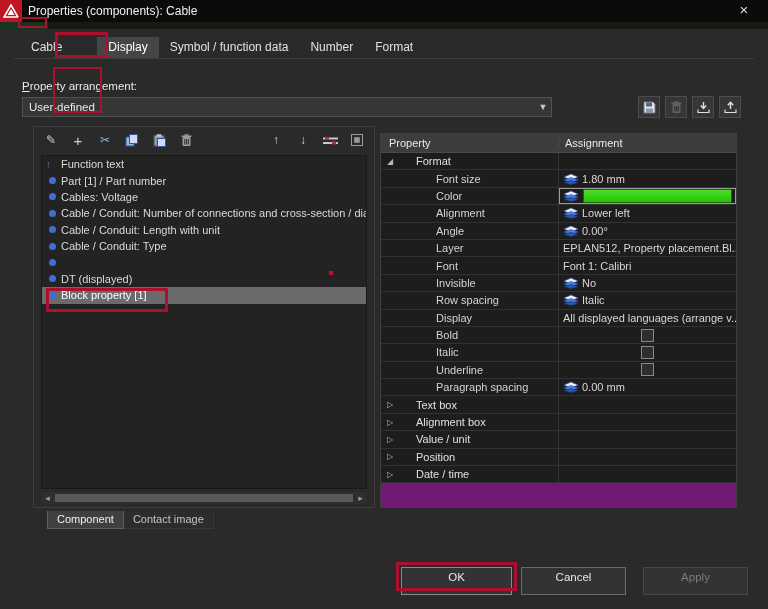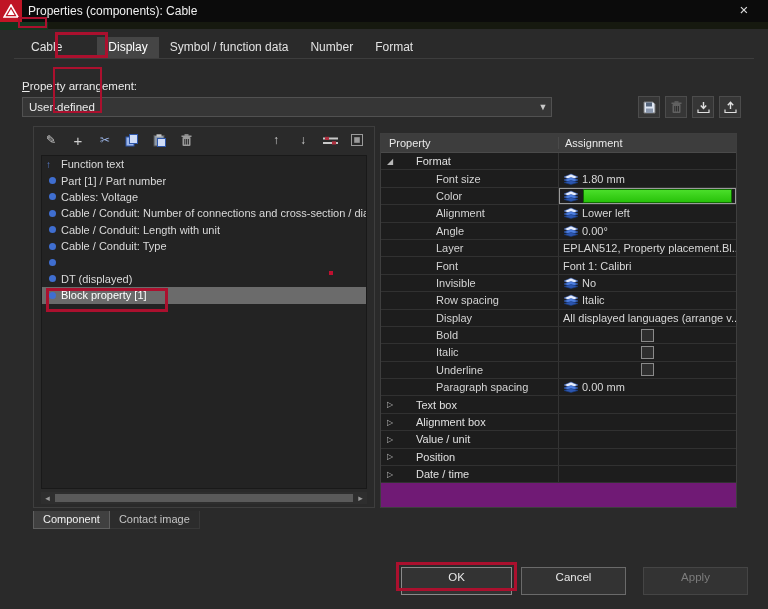--- a/index.html
+++ b/index.html
@@ -67,21 +67,21 @@
   .plabel.grp{margin-left:35px;color:#e0e0e0;}
   .plabel.child{margin-left:55px;color:#d4d4d4;}
   .layers-icon{width:16px;height:12px;margin-right:3px;flex:0 0 auto;}
   .avalue{overflow:hidden;white-space:nowrap;}
   .color-swatch{flex:1;height:12px;margin:0 4px 0 1px;background:linear-gradient(#4ade2a,#28c20a);
                 border:1px solid #0f6d00;}
   .cell.assign.selected-cell{box-shadow:inset 0 0 0 1px #9a9a9a;}
   .cell.assign.center{justify-content:center;padding-left:0;}
   .checkbox{width:11px;height:11px;border:1px solid #8a8a8a;background:#2e2e2e;}
   
-  .bottom-tab-bar{position:absolute;left:33px;top:511px;display:flex;}
+  .bottom-tab-bar{position:absolute;left:47px;top:511px;display:flex;}
   .btab{height:17px;line-height:17px;padding:0 9px;font-size:11px;}
   .btab.active{background:#404040;border:1px solid #5f5f5f;border-top:none;color:#f0f0f0;}
   .btab.inactive{background:#2c2c2c;border:1px solid #383838;border-top:none;border-left:none;color:#c4c4c4;}
   
   .dlg-btn{position:absolute;top:567px;height:28px;background:#333333;border:1px solid #6a6a6a;
            box-sizing:border-box;font-size:11.5px;color:#e8e8e8;text-align:center;line-height:18px;
            font-family:"Liberation Sans",sans-serif;}
   .btn-ok{left:401px;width:111px;border-color:#8a8a8a;}
   .btn-cancel{left:521px;width:105px;}
   .btn-apply{left:643px;width:105px;border-color:#454545;color:#7d7d7d;}

